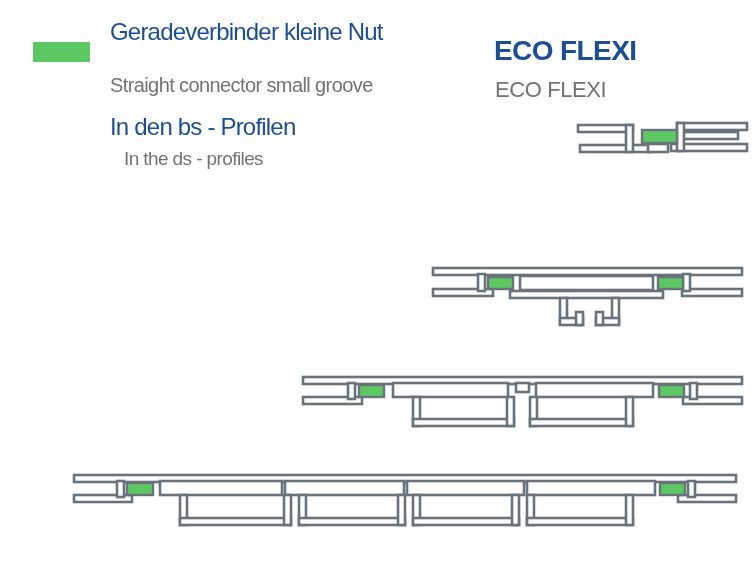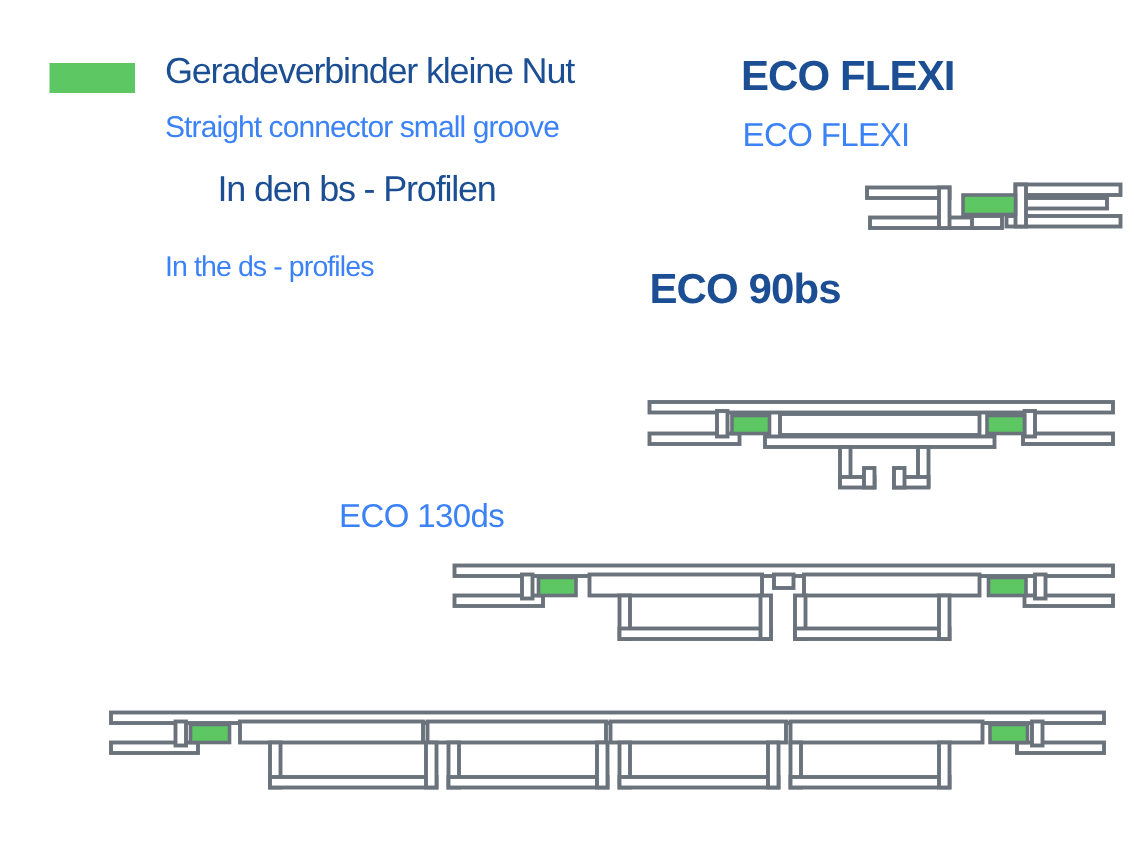--- a/index.html
+++ b/index.html
@@ -1,76 +1,74 @@
 <!DOCTYPE html>
 <html><head>
 <meta charset="utf-8">
 <style>
   html,body{margin:0;padding:0;background:#fff;}
   #page{position:relative;width:756px;height:567px;background:#ffffff;overflow:hidden;
         font-family:"Liberation Sans",sans-serif;}
   .abs{position:absolute;white-space:nowrap;}
   .blue{color:#1C4E93;}
-  .gray{color:#3b82f6;}
+  .gray{color:#737373;}
   .legend-title{font-size:24px;letter-spacing:-0.8px;}
   .legend-sub-en{font-size:20px;letter-spacing:-0.6px;}
-  .legend-title2{font-size:24px;letter-spacing:-0.8px;margin-left:35px;}
+  .legend-title2{font-size:24px;letter-spacing:-0.8px;}
   .legend-sub2{font-size:19px;letter-spacing:-0.6px;}
   .eco-h{font-size:28px;font-weight:bold;letter-spacing:-0.6px;}
   .eco-s{font-size:22px;letter-spacing:-0.4px;}
   .swatch{position:absolute;background:#5CC763;}
   svg{position:absolute;overflow:visible;}
   .bar{fill:#ffffff;stroke:#6A737C;stroke-width:2.6;}
   .grn{fill:#5CC763;stroke:#6A737C;stroke-width:2.4;}
 </style>
 </head>
 <body>
 
 <div id="page">
 
   <div class="swatch" style="left:33px;top:42px;width:57px;height:20px;"></div>
-  <div class="abs blue legend-title" style="left:110px;top:34px;">Geradeverbinder kleine Nut</div>
+  <div class="abs blue legend-title" style="left:110px;top:18px;">Geradeverbinder kleine Nut</div>
   <div class="abs gray legend-sub-en" style="left:110px;top:74px;">Straight connector small groove</div>
   <div class="abs blue legend-title2" style="left:110px;top:113px;">In den bs - Profilen</div>
-  <div class="abs gray legend-sub2" style="left:110px;top:148px;margin-top:20px;">In the ds - profiles</div>
+  <div class="abs gray legend-sub2" style="left:124px;top:148px;">In the ds - profiles</div>
 
   <div class="abs blue eco-h" style="left:494px;top:35px;">ECO FLEXI</div>
   <div class="abs gray eco-s" style="left:495px;top:77px;">ECO FLEXI</div>
   <svg style="left:576px;top:120px;" width="176" height="38" viewBox="0 0 176 38">
     <rect class="bar" x="2" y="5" width="55" height="7"></rect>
     <rect class="bar" x="4" y="25" width="71" height="7"></rect>
     <rect class="bar" x="50" y="5" width="7" height="27"></rect>
     <rect class="bar" x="101" y="3" width="70" height="7"></rect>
     <rect class="bar" x="95" y="24" width="76" height="7"></rect>
     <rect class="bar" x="101" y="12" width="61" height="7"></rect>
     <rect class="bar" x="101" y="3" width="7" height="28"></rect>
     <rect class="bar" x="72" y="24" width="20" height="8"></rect>
     <rect class="grn" x="66" y="10" width="35" height="13"></rect>
   </svg>
 
-  <div class="abs blue eco-h" style="left:433px;top:177px;">ECO 90bs</div>
   <svg style="left:431px;top:266px;" width="315" height="62" viewBox="0 0 315 62">
     <rect class="bar" x="2" y="2" width="309" height="7"></rect>
     <rect class="bar" x="2" y="23" width="60" height="7"></rect>
     <rect class="bar" x="47" y="8" width="7" height="17"></rect>
     <rect class="bar" x="251" y="23" width="60" height="7"></rect>
     <rect class="bar" x="252" y="8" width="7" height="17"></rect>
     <rect class="bar" x="79" y="25" width="153" height="7"></rect>
     <rect class="bar" x="89" y="10" width="133" height="14"></rect>
     <rect class="bar" x="129" y="32" width="7" height="26"></rect>
     <rect class="bar" x="181" y="32" width="7" height="26"></rect>
     <rect class="bar" x="129" y="52" width="23" height="7"></rect>
     <rect class="bar" x="145" y="46" width="7" height="13"></rect>
     <rect class="bar" x="165" y="52" width="23" height="7"></rect>
     <rect class="bar" x="165" y="46" width="7" height="13"></rect>
     <rect class="grn" x="57" y="11" width="25" height="12"></rect>
     <rect class="grn" x="227" y="11" width="25" height="12"></rect>
   </svg>
 
-  <div class="abs gray eco-s" style="left:226px;top:331px;">ECO 130ds</div>
   <svg style="left:301px;top:375px;" width="444" height="54" viewBox="0 0 444 54">
     <rect class="bar" x="2" y="2" width="439" height="7"></rect>
     <rect class="bar" x="2" y="22" width="59" height="7"></rect>
     <rect class="bar" x="47" y="8" width="7" height="16"></rect>
     <rect class="bar" x="382" y="22" width="59" height="7"></rect>
     <rect class="bar" x="389" y="8" width="7" height="16"></rect>
     <rect class="bar" x="92" y="8" width="115" height="14"></rect>
     <rect class="bar" x="235" y="8" width="117" height="14"></rect>
     <rect class="bar" x="215" y="8" width="13" height="9"></rect>
     <rect class="bar" x="112" y="22" width="7" height="29"></rect>

